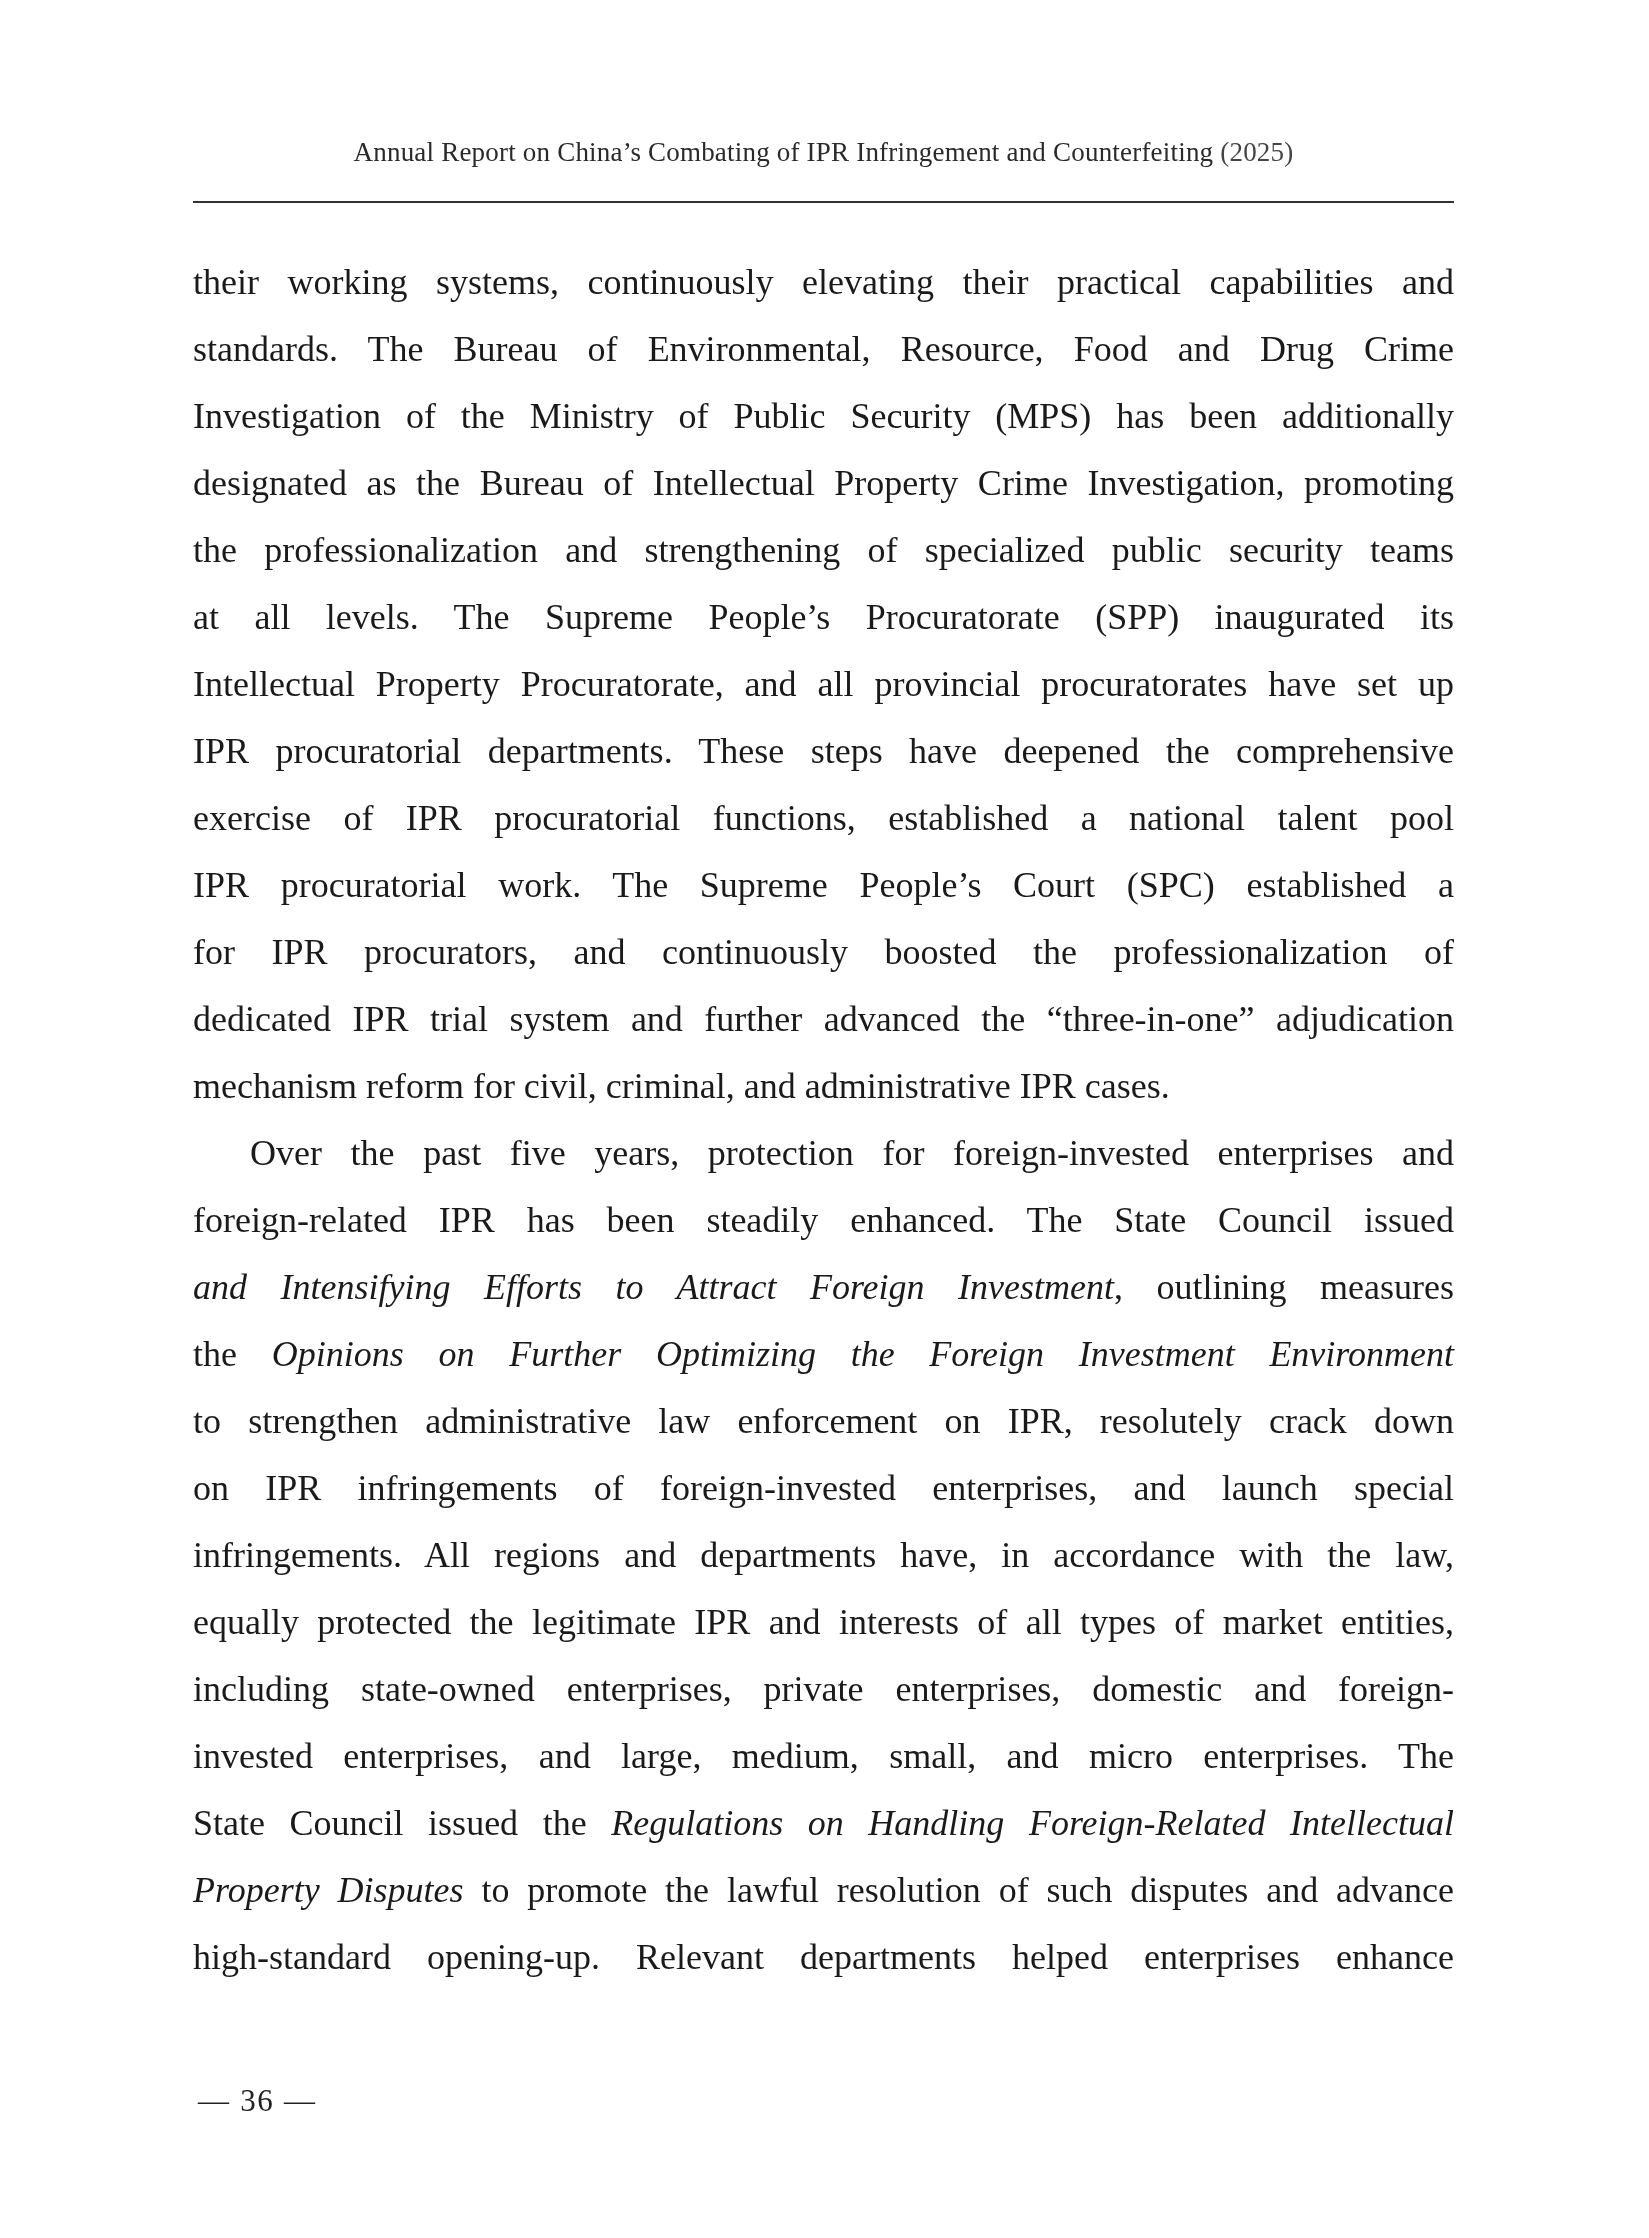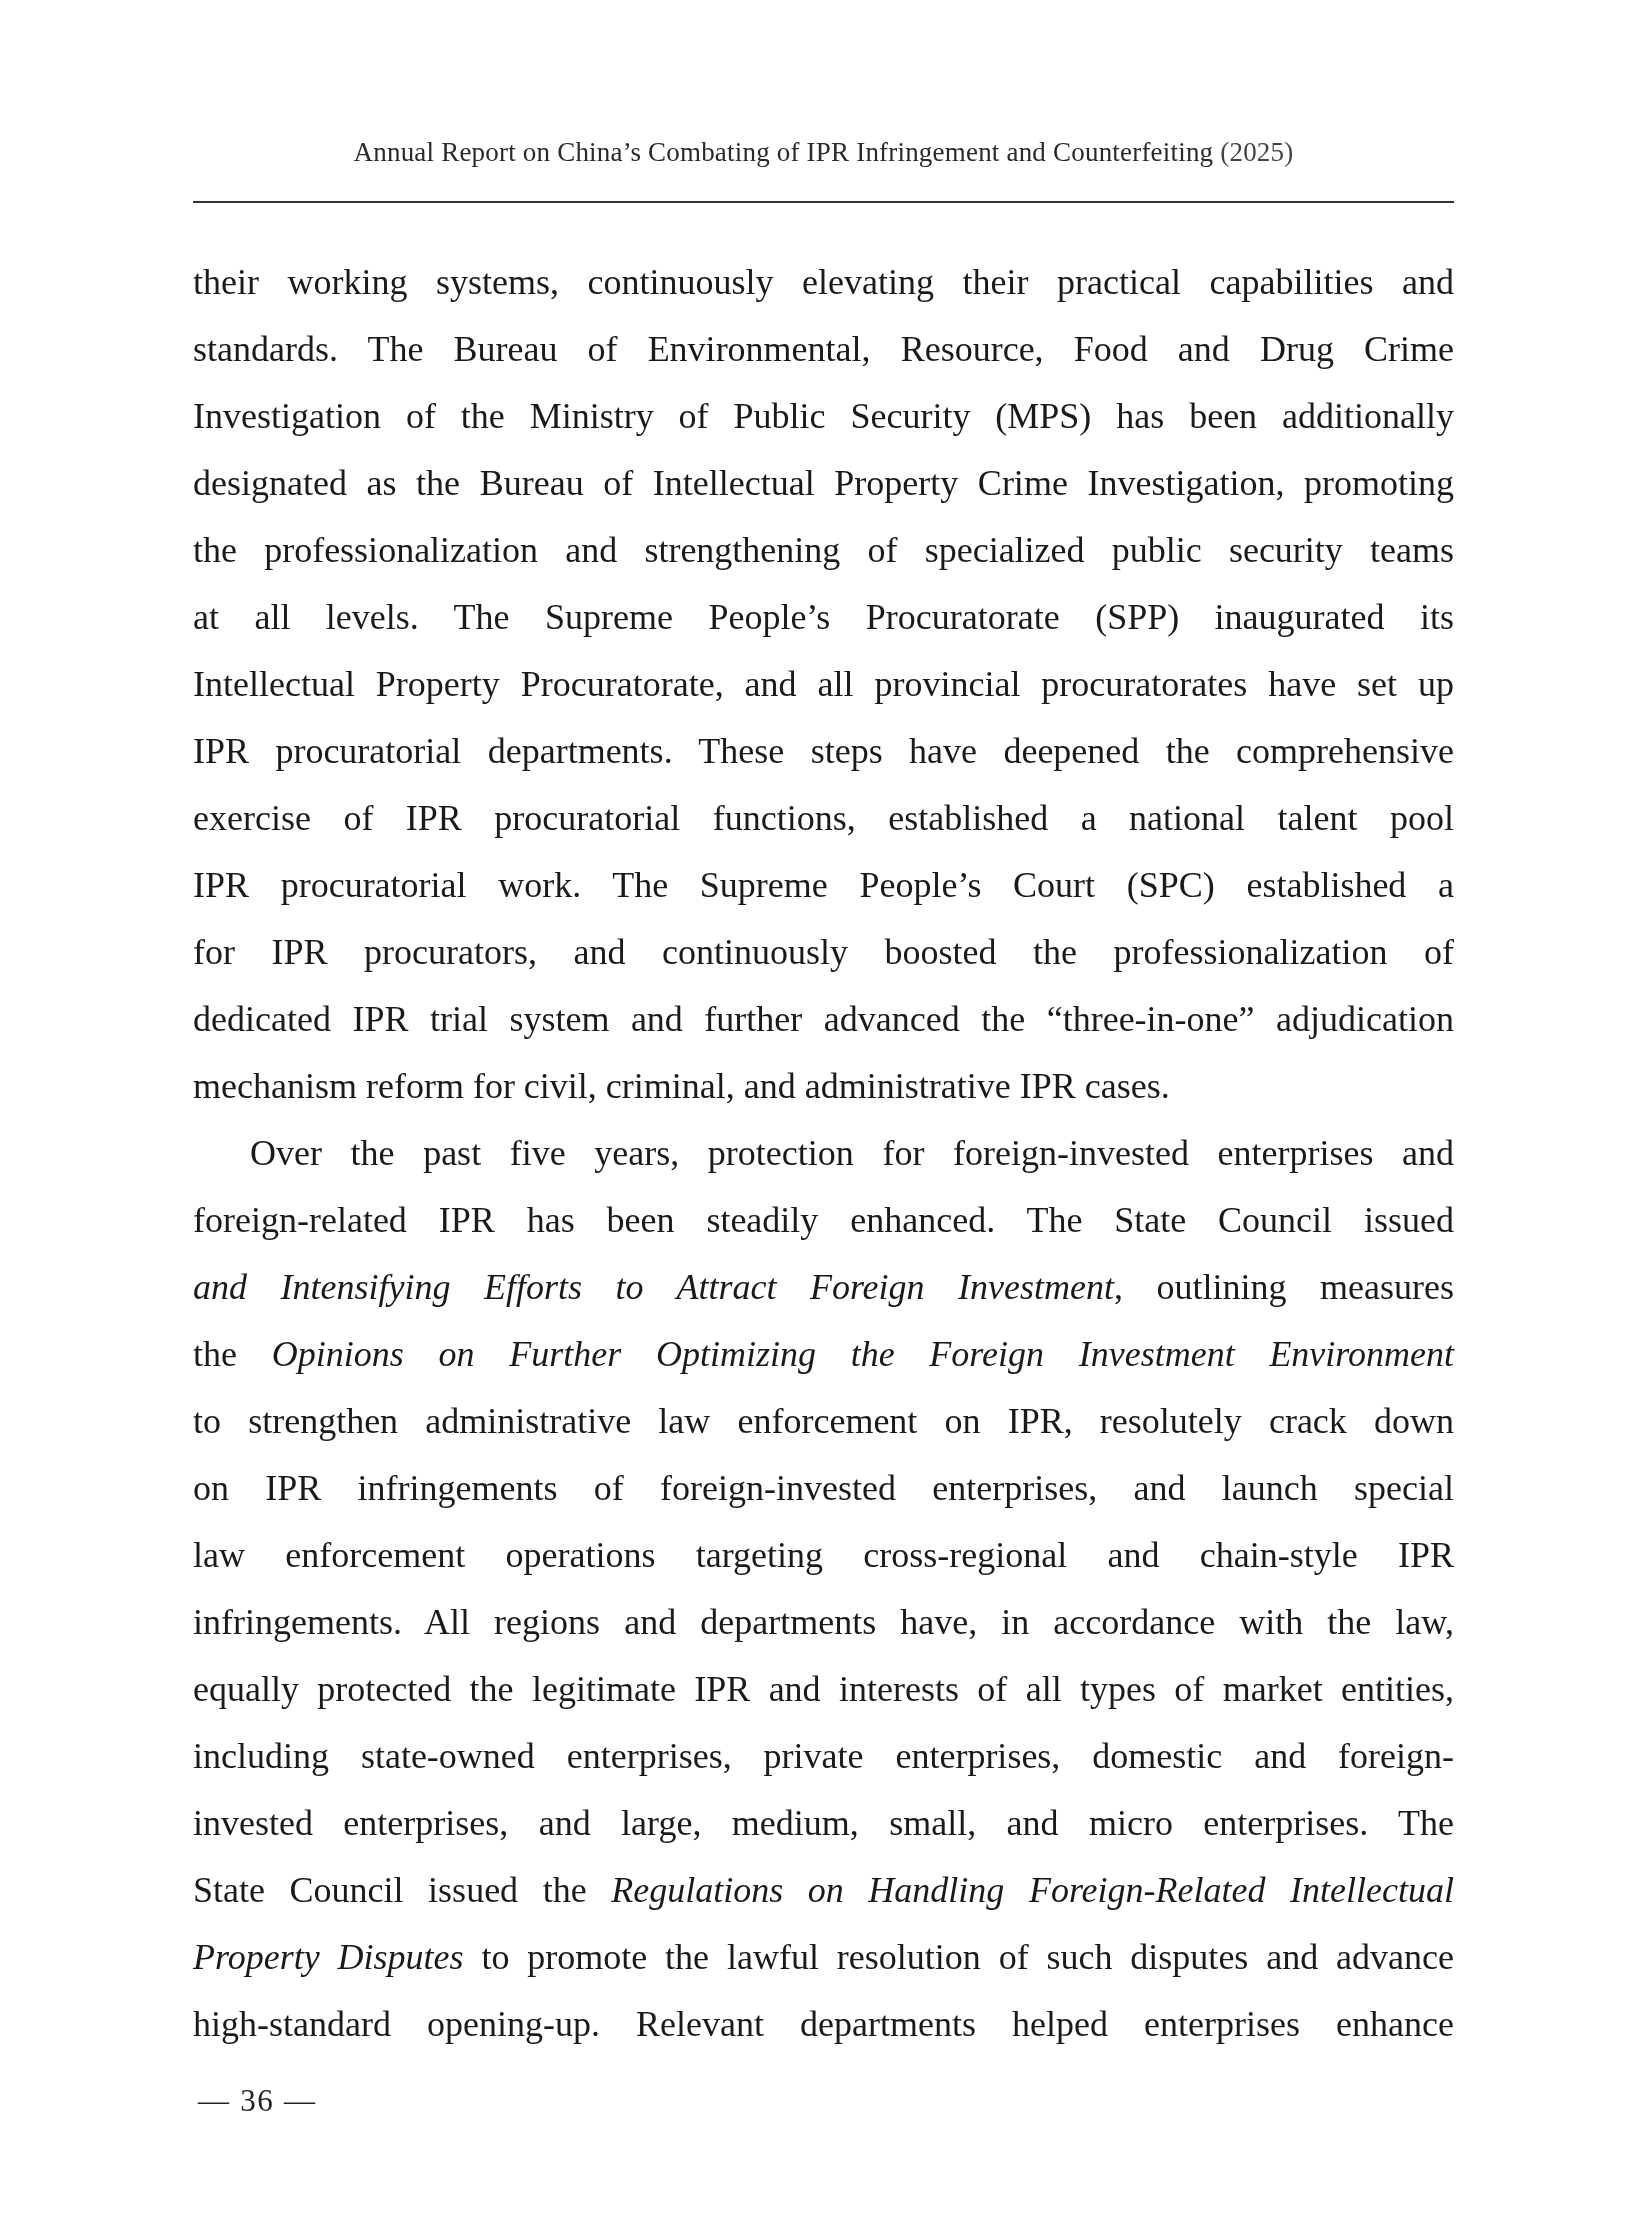--- a/index.html
+++ b/index.html
@@ -44,21 +44,20 @@
       <span class="line"><span>dedicated IPR trial system and further advanced the “three-in-one” adjudication</span></span>
       <span class="line last"><span>mechanism reform for civil, criminal, and administrative IPR cases.</span></span>
     </div>
     <div>
       <span class="line indent"><span>Over the past five years, protection for foreign-invested enterprises and</span></span>
       <span class="line"><span>foreign-related IPR has been steadily enhanced. The State Council issued</span></span>
       <span class="line"><i>and Intensifying Efforts to Attract Foreign Investment</i><span>, outlining measures</span></span>
       <span class="line"><span>the </span><i>Opinions on Further Optimizing the Foreign Investment Environment</i></span>
       <span class="line"><span>to strengthen administrative law enforcement on IPR, resolutely crack down</span></span>
       <span class="line"><span>on IPR infringements of foreign-invested enterprises, and launch special</span></span>
-      <span class="line"><span>law enforcement operations targeting cross-regional and chain-style IPR</span></span>
       <span class="line"><span>infringements. All regions and departments have, in accordance with the law,</span></span>
       <span class="line"><span>equally protected the legitimate IPR and interests of all types of market entities,</span></span>
       <span class="line"><span>including state-owned enterprises, private enterprises, domestic and foreign-</span></span>
       <span class="line"><span>invested enterprises, and large, medium, small, and micro enterprises. The</span></span>
       <span class="line"><span>State Council issued the </span><i>Regulations on Handling Foreign-Related Intellectual</i></span>
       <span class="line"><i>Property Disputes</i><span> to promote the lawful resolution of such disputes and advance</span></span>
       <span class="line"><span>high-standard opening-up. Relevant departments helped enterprises enhance</span></span>
     </div>
   </div>
 

